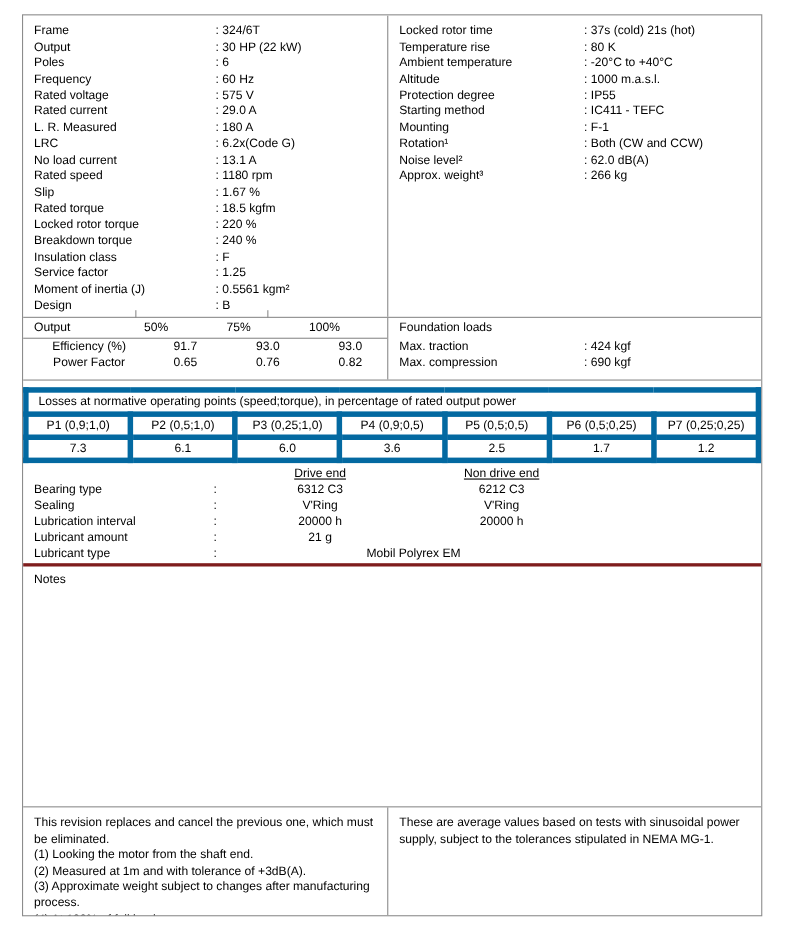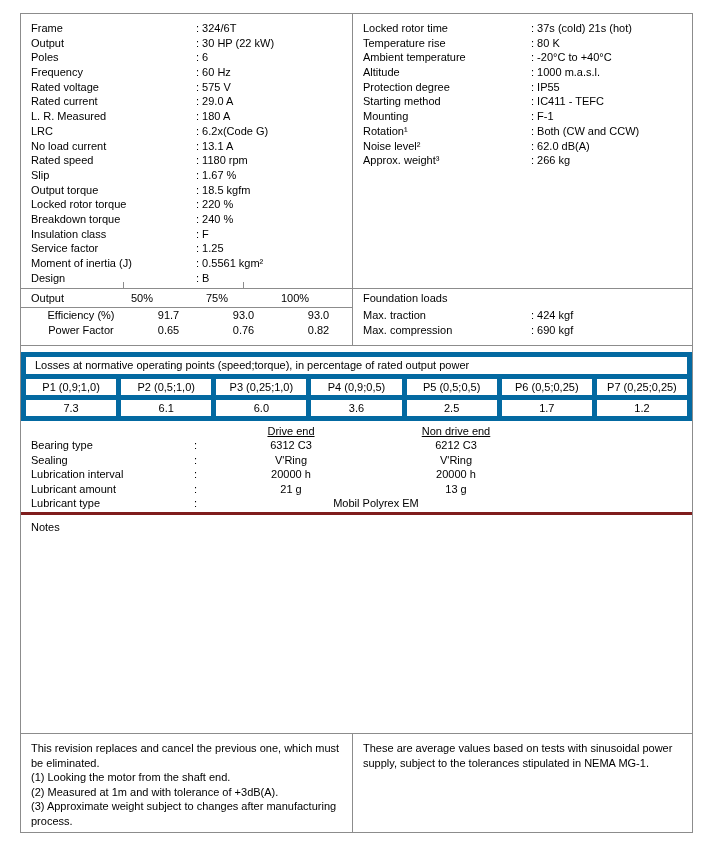--- a/index.html
+++ b/index.html
@@ -110,21 +110,21 @@
           </div>
           <div class="spec-row">
             <span class="spec-label">Rated speed</span>
             <span class="spec-value">: 1180 rpm</span>
           </div>
           <div class="spec-row">
             <span class="spec-label">Slip</span>
             <span class="spec-value">: 1.67 %</span>
           </div>
           <div class="spec-row">
-            <span class="spec-label">Output torque</span>
+            <span class="spec-label">Rated torque</span>
             <span class="spec-value">: 18.5 kgfm</span>
           </div>
           <div class="spec-row">
             <span class="spec-label">Locked rotor torque</span>
             <span class="spec-value">: 220 %</span>
           </div>
           <div class="spec-row">
             <span class="spec-label">Breakdown torque</span>
             <span class="spec-value">: 240 %</span>
           </div>
@@ -281,21 +281,20 @@
         <div class="bear-row">
           <span class="bear-label">Lubrication interval</span>
           <span class="bear-colon">:</span>
           <span class="bear-de">20000 h</span>
           <span class="bear-nde">20000 h</span>
         </div>
         <div class="bear-row">
           <span class="bear-label">Lubricant amount</span>
           <span class="bear-colon">:</span>
           <span class="bear-de">21 g</span>
-          <span class="bear-nde">13 g</span>
         </div>
       </div>
     <div class="bear-row">
       <span class="bear-label">Lubricant type</span>
       <span class="bear-colon">:</span>
       <span class="bear-wide">Mobil Polyrex EM</span>
     </div>
   </div>
 
   <div class="notes">

